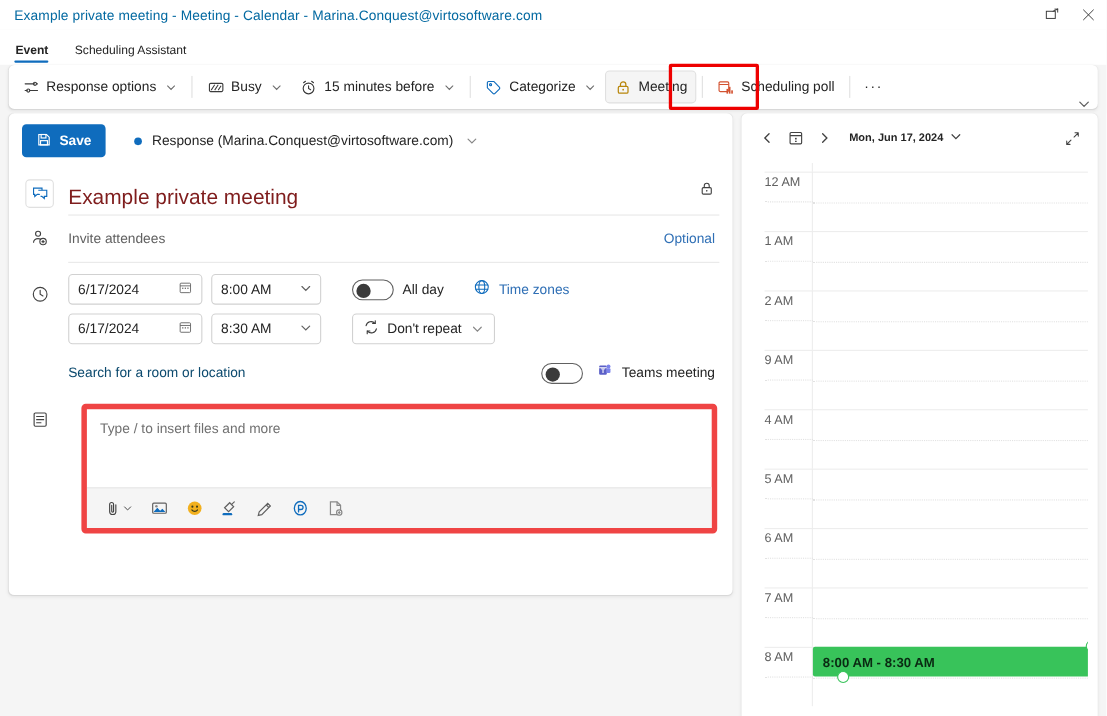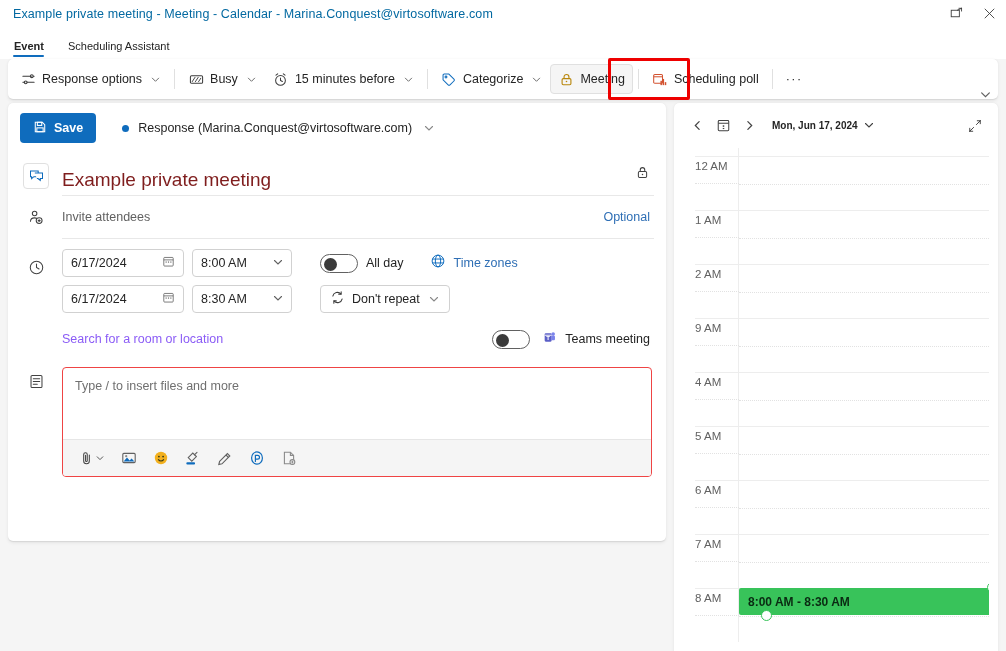--- a/index.html
+++ b/index.html
@@ -132,24 +132,24 @@
   }
   .toggle .knob {
     position: absolute; left: 3px; top: 3px; width: 13px; height: 13px;
     border-radius: 50%; background: #3b3b3b;
   }
   .tg-label { font-size: 12.5px; color: #242424; }
   .link-blue { font-size: 12.5px; color: #2f6fb5; }
 
   .loc-row { align-items: center; height: 38px; }
   .loc-row2 { align-items: center; height: 44px; }
-  .loc-ph { font-size: 12.5px; color: #8b5cf6; padding-left: 10px; }
+  .loc-ph { font-size: 12.5px; color: #0c4a6e; padding-left: 10px; }
   .teams-grp { margin-left: auto; display: flex; align-items: center; gap: 9px; padding-right: 4px; }
   .editor {
-    border: 1px solid #ef4444; border-radius: 4px; overflow: hidden; background: #fff;
+    border: 5px solid #ef4444; border-radius: 4px; overflow: hidden; background: #fff; margin-left: 12px;
   }
   .editor-body { height: 71px; padding: 11px 12px; font-size: 12.5px; color: #707070; }
   .editor-bar {
     height: 37px; background: #f5f5f5; border-top: 1px solid #e6e6e6;
     display: flex; align-items: center; gap: 5px; padding: 0 9px;
   }
   .fbtn {
     width: 27px; height: 27px; border-radius: 4px; display: flex; align-items: center;
     justify-content: center; color: #424242;
   }

